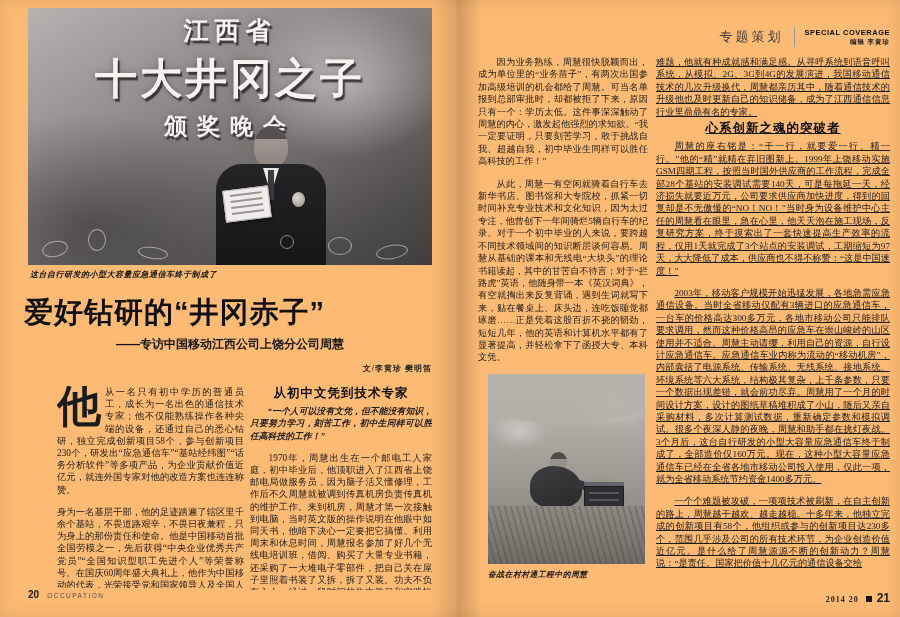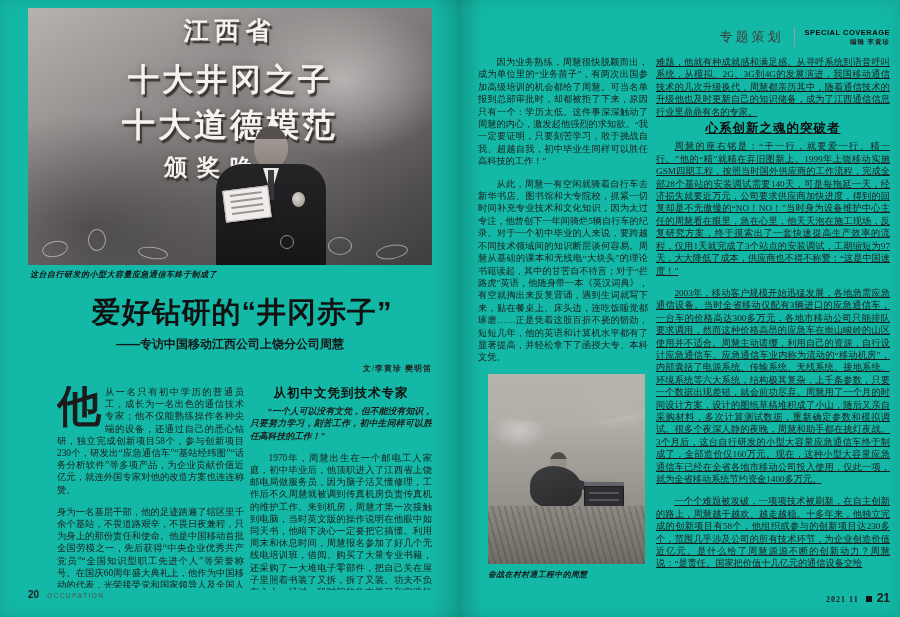--- a/index.html
+++ b/index.html
@@ -1,33 +1,33 @@
 <!DOCTYPE html>
 <html><head>
 <meta charset="utf-8">
 <style>
   * { margin:0; padding:0; box-sizing:border-box; }
   html,body { width:900px; height:617px; overflow:hidden; }
   body { background:#f2f2f0; font-family:"Liberation Serif","DejaVu Serif",serif; color:#1c1c1c; }
-  .spread { position:absolute; inset:0; background:#14b8a6;
+  .spread { position:absolute; inset:0; background:#fdba74;
             box-shadow: inset 0 0 18px rgba(0,0,0,.10); }
   .gutter { position:absolute; left:430px; top:0; width:52px; height:617px;
             background:linear-gradient(to right, rgba(0,0,0,0) 0%, rgba(0,0,0,.10) 45%, rgba(0,0,0,.16) 55%, rgba(0,0,0,0) 100%); }
 
   
   .photo1 { position:absolute; left:28px; top:8px; width:404px; height:257px; overflow:hidden;
             background:
               radial-gradient(150px 110px at 78% 28%, rgba(230,228,226,.55), rgba(0,0,0,0) 70%),
               radial-gradient(260px 160px at 15% 85%, rgba(0,0,0,.35), rgba(0,0,0,0) 70%),
               linear-gradient(150deg,#b7b2b0 0%,#948f8e 32%,#736f6f 58%,#4e4b4b 85%,#3f3d3d 100%); }
   .banner { position:absolute; left:0; top:6px; width:100%; text-align:center;
             font-family:"Liberation Sans","DejaVu Sans",sans-serif; font-weight:bold; color:#f5f3f0;
             text-shadow:2px 3px 1px rgba(45,42,40,.85), 0 0 6px rgba(0,0,0,.25); }
   .banner .b1 { font-size:25px; letter-spacing:6px; }
-  .banner .b2 { font-size:31px; letter-spacing:3px; margin-top:12px; }
+  .banner .b2 { font-size:42px; letter-spacing:3px; margin-top:4px; }
   .banner .b3 { font-size:33px; letter-spacing:3px; margin-top:2px; }
   .banner .b4 { font-size:23px; letter-spacing:10px; margin-top:4px; }
   .man { position:absolute; left:178px; top:118px; width:130px; height:139px; }
   .man .head { position:absolute; left:48px; top:0; width:34px; height:42px; border-radius:50% 50% 46% 46%;
                background:linear-gradient(180deg,#55504e 0 30%,#a29893 30%,#8d837e 100%); }
   .man .body { position:absolute; left:10px; top:38px; width:110px; height:101px;
                background:linear-gradient(180deg,#242426,#161618); border-radius:26px 26px 0 0; }
   .man .shirt { position:absolute; left:57px; top:42px; width:16px; height:26px;
                 background:#e9e6e2; clip-path:polygon(0 0,100% 0,50% 100%); }
   .man .tie { position:absolute; left:62px; top:44px; width:6px; height:30px; background:#3a3a3e; }
@@ -42,21 +42,21 @@
   .d2{left:60px;bottom:14px;width:18px;height:22px;border-style:dashed;}
   .d3{left:110px;bottom:6px;width:30px;height:12px;transform:rotate(8deg);}
   .d4{left:300px;bottom:10px;width:24px;height:18px;border-style:dotted;}
   .d5{left:348px;bottom:6px;width:32px;height:14px;transform:rotate(-9deg);}
   .d6{left:252px;bottom:16px;width:14px;height:14px;border-style:dashed;}
 
   .caption1 { position:absolute; left:30px; top:269px; font-size:8px; font-weight:bold;
               font-style:italic; color:#161616; letter-spacing:.5px; }
 
   
-  .title { position:absolute; left:40px; top:293px; width:404px; text-align:center;
+  .title { position:absolute; left:24px; top:293px; width:404px; 
            font-family:"Liberation Sans","DejaVu Sans",sans-serif; font-weight:bold;
            font-size:29px; letter-spacing:1px; color:#111; }
   .subtitle { position:absolute; left:28px; top:336px; width:404px; text-align:center;
               font-family:"Liberation Sans","DejaVu Sans",sans-serif; font-weight:bold;
               font-size:12px; color:#161616; }
   .byline { position:absolute; left:28px; top:363px; width:404px; text-align:right;
             font-size:8px; font-weight:bold; color:#222; letter-spacing:1px; }
 
   
   .col { position:absolute; overflow:hidden; text-align:justify; color:#1b1b1b; }
@@ -125,21 +125,20 @@
 </style>
 </head>
 <body>
 
 <div class="spread">
 
   <div class="photo1">
     <div class="banner">
       <div class="b1">江西省</div>
       <div class="b2">十大井冈之子</div>
-      <div class="b3">十大道德模范</div>
       <div class="b4">颁奖晚会</div>
     </div>
     <div class="man">
       <div class="head"></div>
       <div class="body"></div>
       <div class="shirt"></div>
       <div class="tie"></div>
       <div class="cert">
           <i></i>
           <i></i>
@@ -214,16 +213,16 @@
 
   <div class="col col-r2">
     <p class="noindent">难题，他就有种成就感和满足感。从寻呼系统到语音呼叫系统，从模拟、2G、3G到4G的发展演进，我国移动通信技术的几次升级换代，周慧都亲历其中，随着通信技术的升级他也及时更新自己的知识储备，成为了江西通信信息行业里鼎鼎有名的专家。</p>
     <div class="sec-head">心系创新之魂的突破者</div>
     <p>周慧的座右铭是：“干一行，就要爱一行、精一行。”他的“精”就精在弃旧图新上。1999年上饶移动实施GSM四期工程，按照当时国外供应商的工作流程，完成全部28个基站的安装调试需要140天，可是每拖延一天，经济损失就要近万元，公司要求供应商加快进度，得到的回复却是不无傲慢的“NO！NO！”当时身为设备维护中心主任的周慧看在眼里，急在心里，他天天泡在施工现场，反复研究方案，终于摸索出了一套快速提高生产效率的流程，仅用1天就完成了3个站点的安装调试，工期缩短为97天，大大降低了成本，供应商也不得不称赞：“这是中国速度！”</p>
     <p>2003年，移动客户规模开始迅猛发展，各地急需应急通信设备。当时全省移动仅配有3辆进口的应急通信车，一台车的价格高达300多万元，各地市移动公司只能排队要求调用，然而这种价格高昂的应急车在崇山峻岭的山区使用并不适合。周慧主动请缨，利用自己的资源，自行设计应急通信车。应急通信车业内称为流动的“移动机房”，内部囊括了电源系统、传输系统、无线系统、接地系统、环境系统等六大系统，结构极其复杂，上千条参数，只要一个数据出现差错，就会前功尽弃。周慧用了一个月的时间设计方案，设计的图纸草稿堆积成了小山，随后又亲自采购材料，多次计算测试数据，重新确定参数和模拟调试。很多个夜深人静的夜晚，周慧和助手都在挑灯夜战。3个月后，这台自行研发的小型大容量应急通信车终于制成了，全部造价仅160万元。现在，这种小型大容量应急通信车已经在全省各地市移动公司投入使用，仅此一项，就为全省移动系统节约资金1400多万元。</p>
     <p>一个个难题被攻破，一项项技术被刷新，在自主创新的路上，周慧越干越欢、越走越稳。十多年来，他独立完成的创新项目有58个，他组织或参与的创新项目达230多个，范围几乎涉及公司的所有技术环节，为企业创造价值近亿元。是什么给了周慧源源不断的创新动力？周慧说：“是责任。国家把价值十几亿元的通信设备交给</p>
   </div>
 
   <div class="footer-r">
-    <span class="iss">2021 11</span><span class="sq"></span><span class="pn">21</span>
+    <span class="iss">2014 20</span><span class="sq"></span><span class="pn">21</span>
   </div>
 
 </div>
 
 </body></html>

